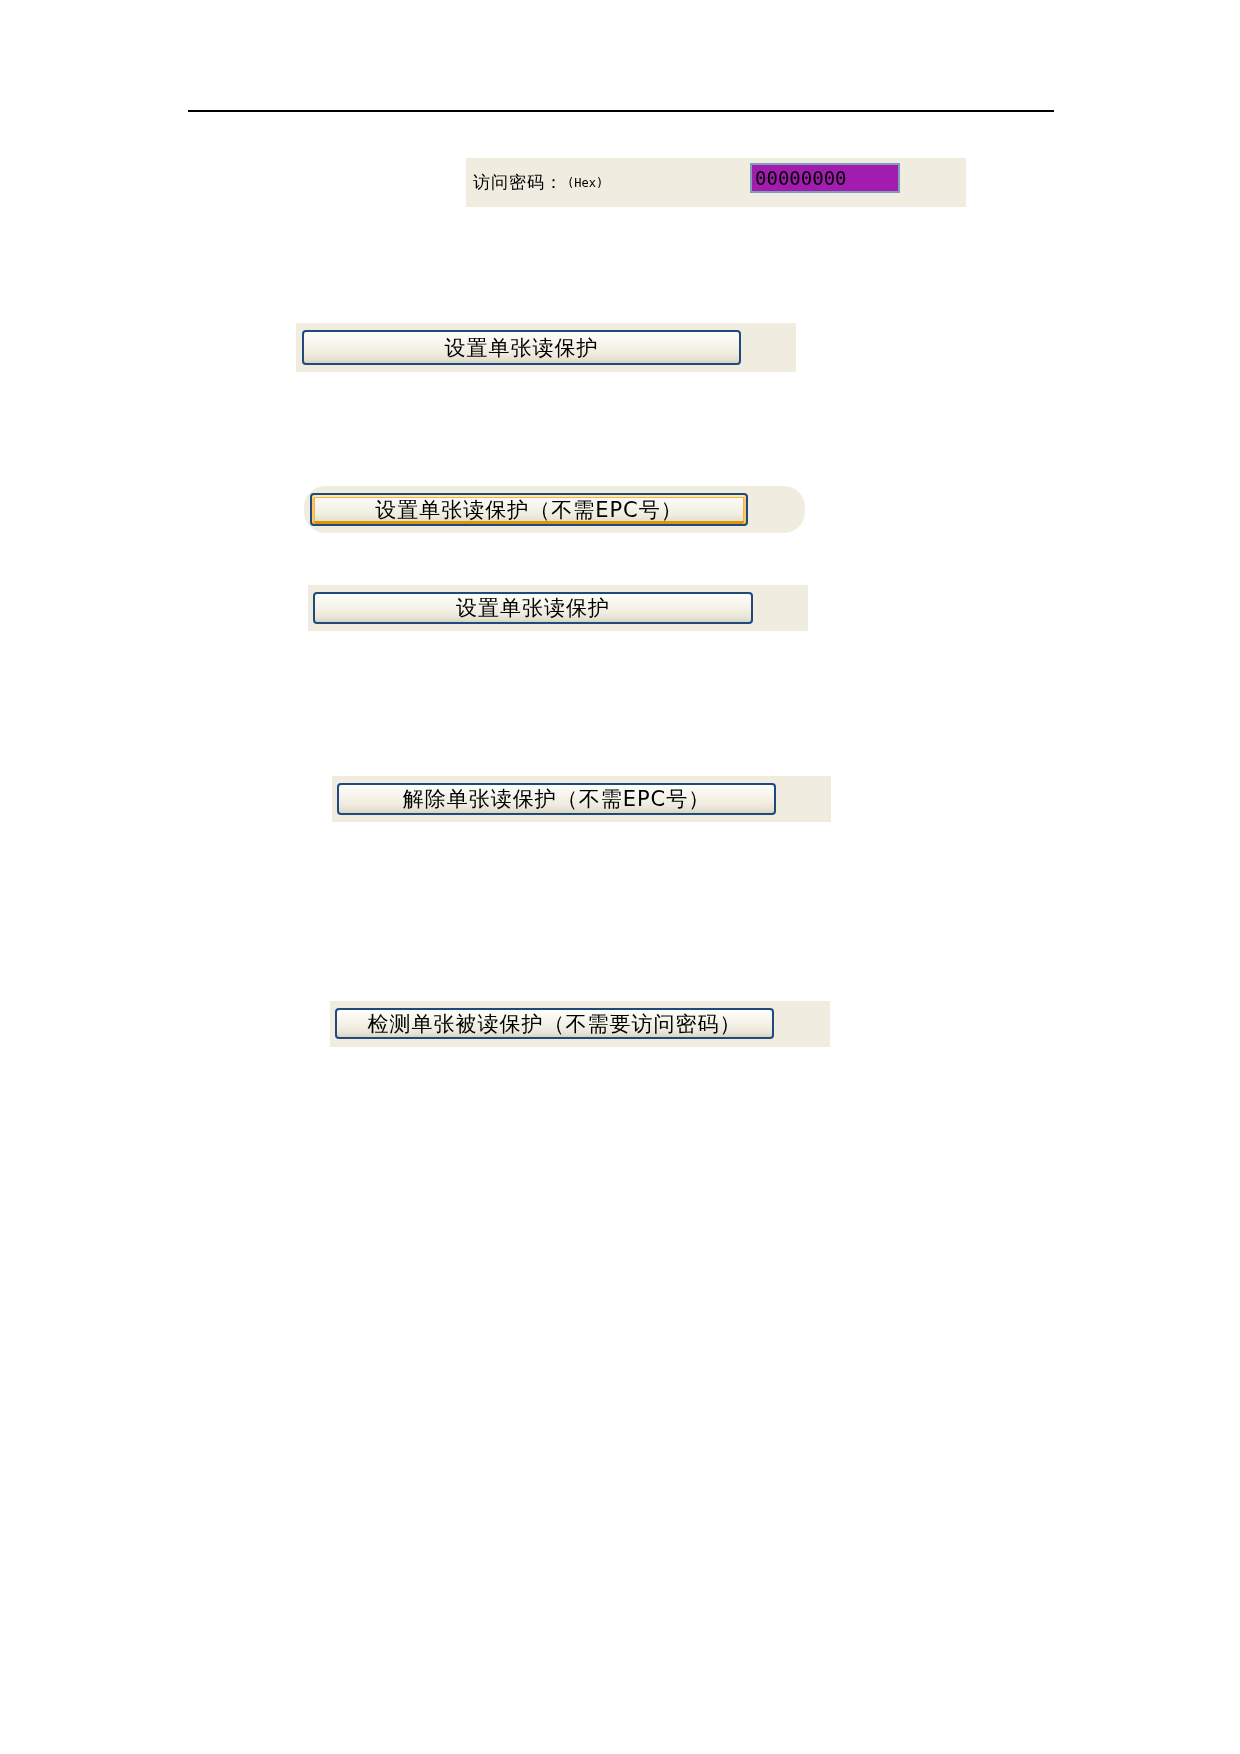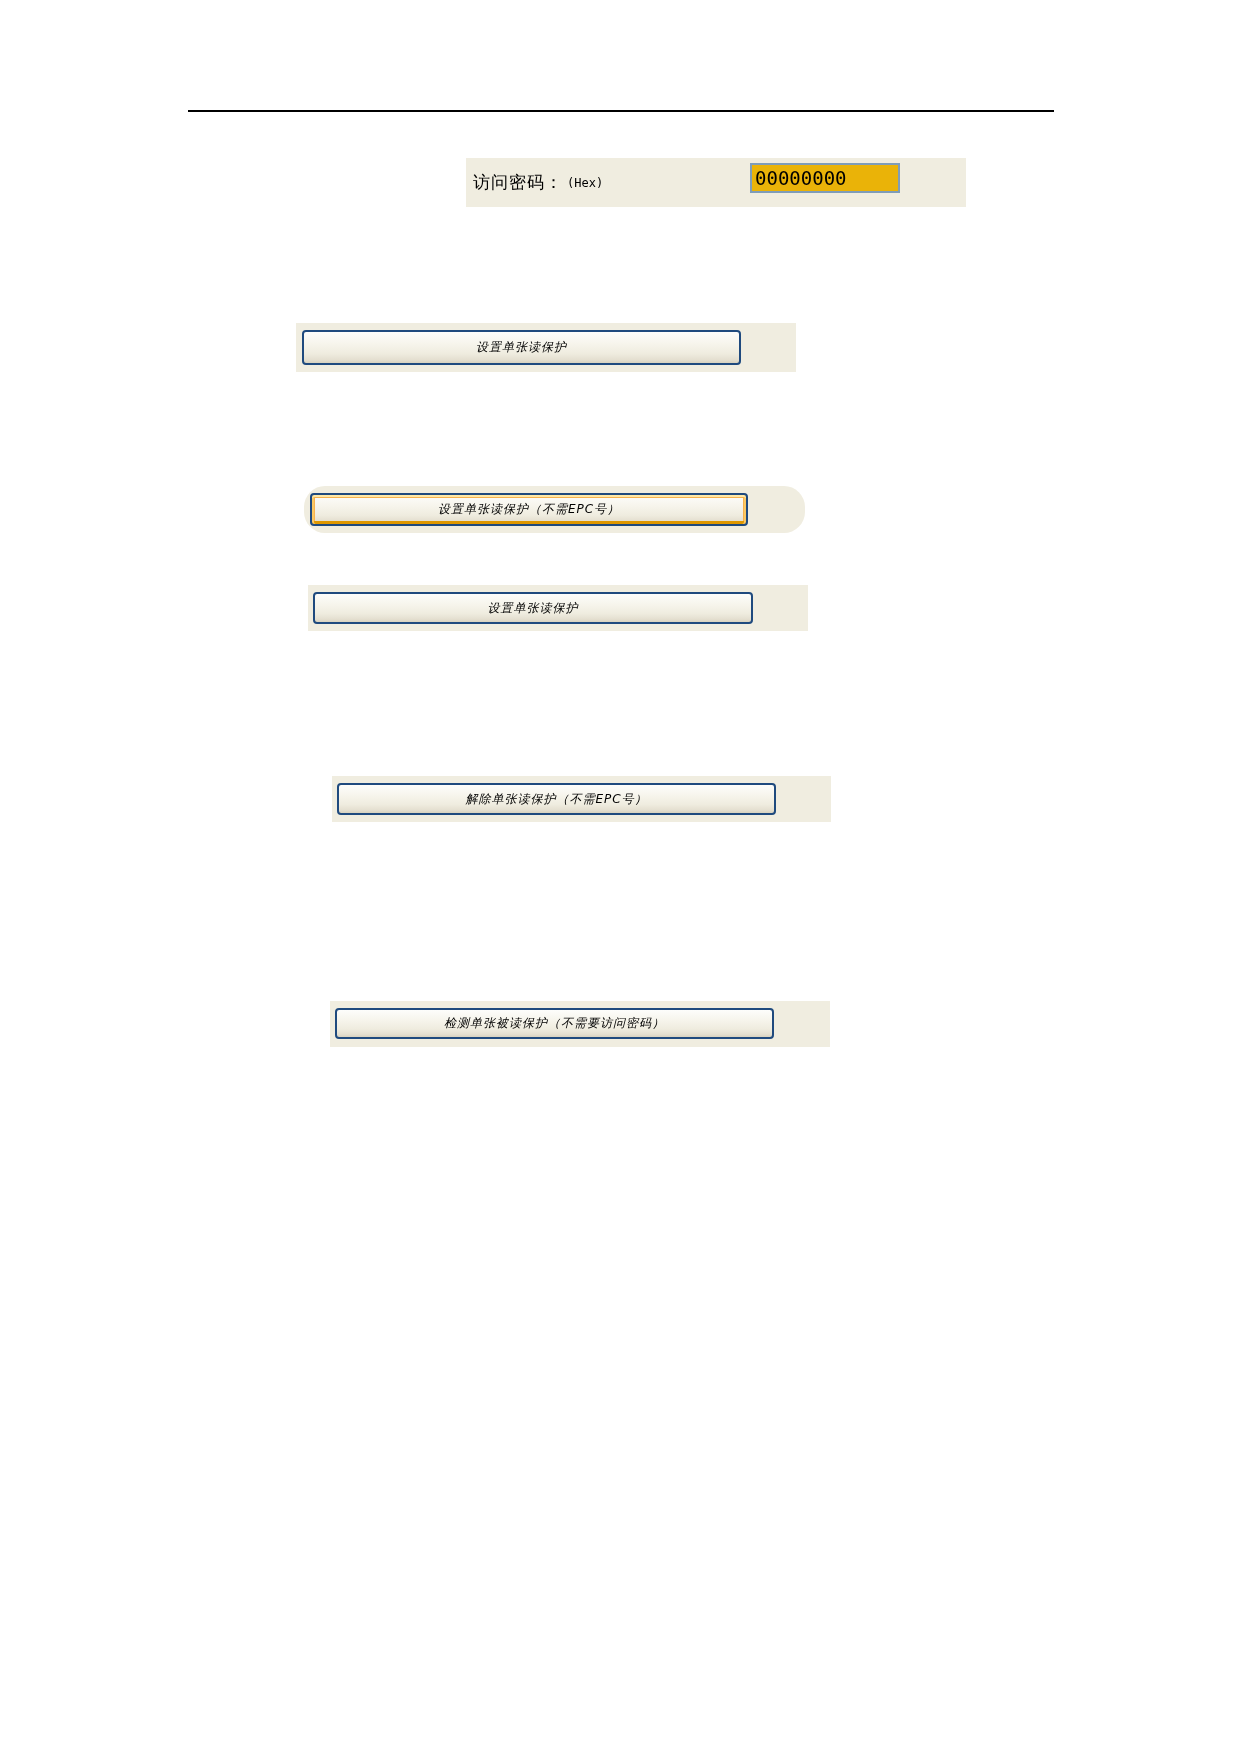--- a/index.html
+++ b/index.html
@@ -50,43 +50,42 @@
     font-size: 12px;
     margin-left: 4px;
     letter-spacing: 0;
   }
   .pw-input {
     position: absolute;
     left: 284px; top: 5px;
     width: 150px; height: 30px;
     box-sizing: border-box;
     border: 2px solid #7F9DB9;
-    background: #eab308;
+    background: #a21caf;
     font-family: "DejaVu Sans Mono", monospace;
     font-size: 19px;
     color: #000000;
     padding: 0 3px;
     outline: none;
   }
 
   .xp-button {
     position: absolute;
     box-sizing: border-box;
     border: 2px solid #1F4A7E;
     border-radius: 4px;
     background: linear-gradient(180deg,
                 #FDFDFB 0%, #F6F4EB 40%, #EFECDF 70%, #E4DFD0 90%, #D8D2BF 100%);
     font-family: "DejaVu Sans", sans-serif;
-    font-size: 12px;
+    font-size: 21px;
     letter-spacing: 1px;
     color: #000000;
     text-align: center;
     padding: 0;
     cursor: pointer;
-    font-style: italic;
   }
   #btn-1 { left: 6px; top: 7px; width: 439px; height: 35px; }
   #btn-2 { left: 6px; top: 7px; width: 438px; height: 33px; }
   #btn-3 { left: 5px; top: 7px; width: 440px; height: 32px; }
   #btn-4 { left: 5px; top: 7px; width: 439px; height: 32px; }
   #btn-5 { left: 5px; top: 7px; width: 439px; height: 31px; }
 
   
   .xp-button.focused {
     box-shadow:

